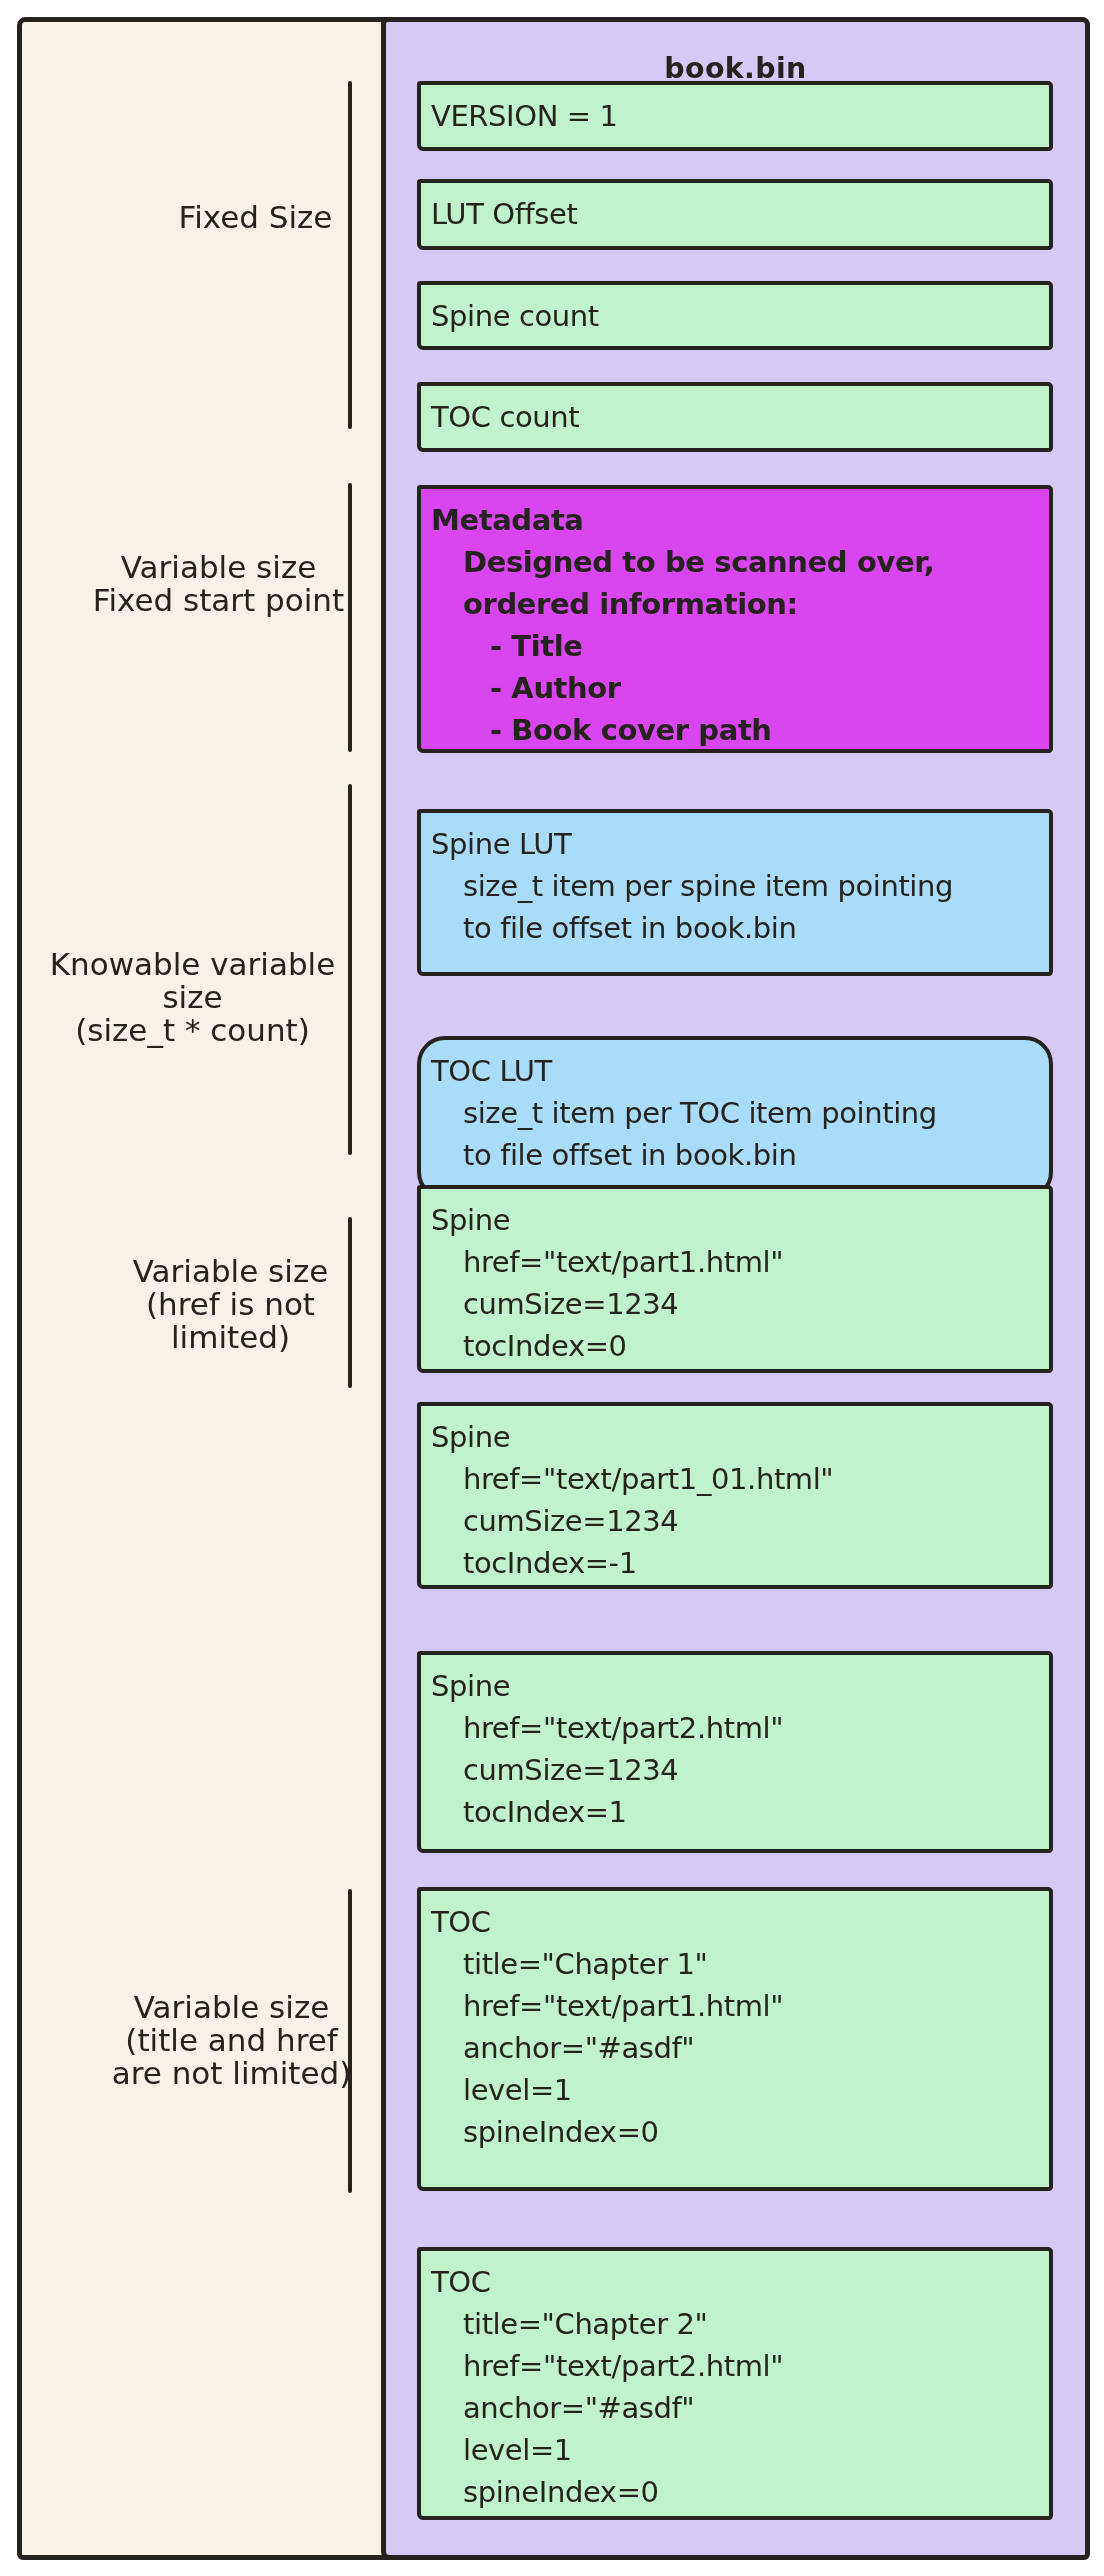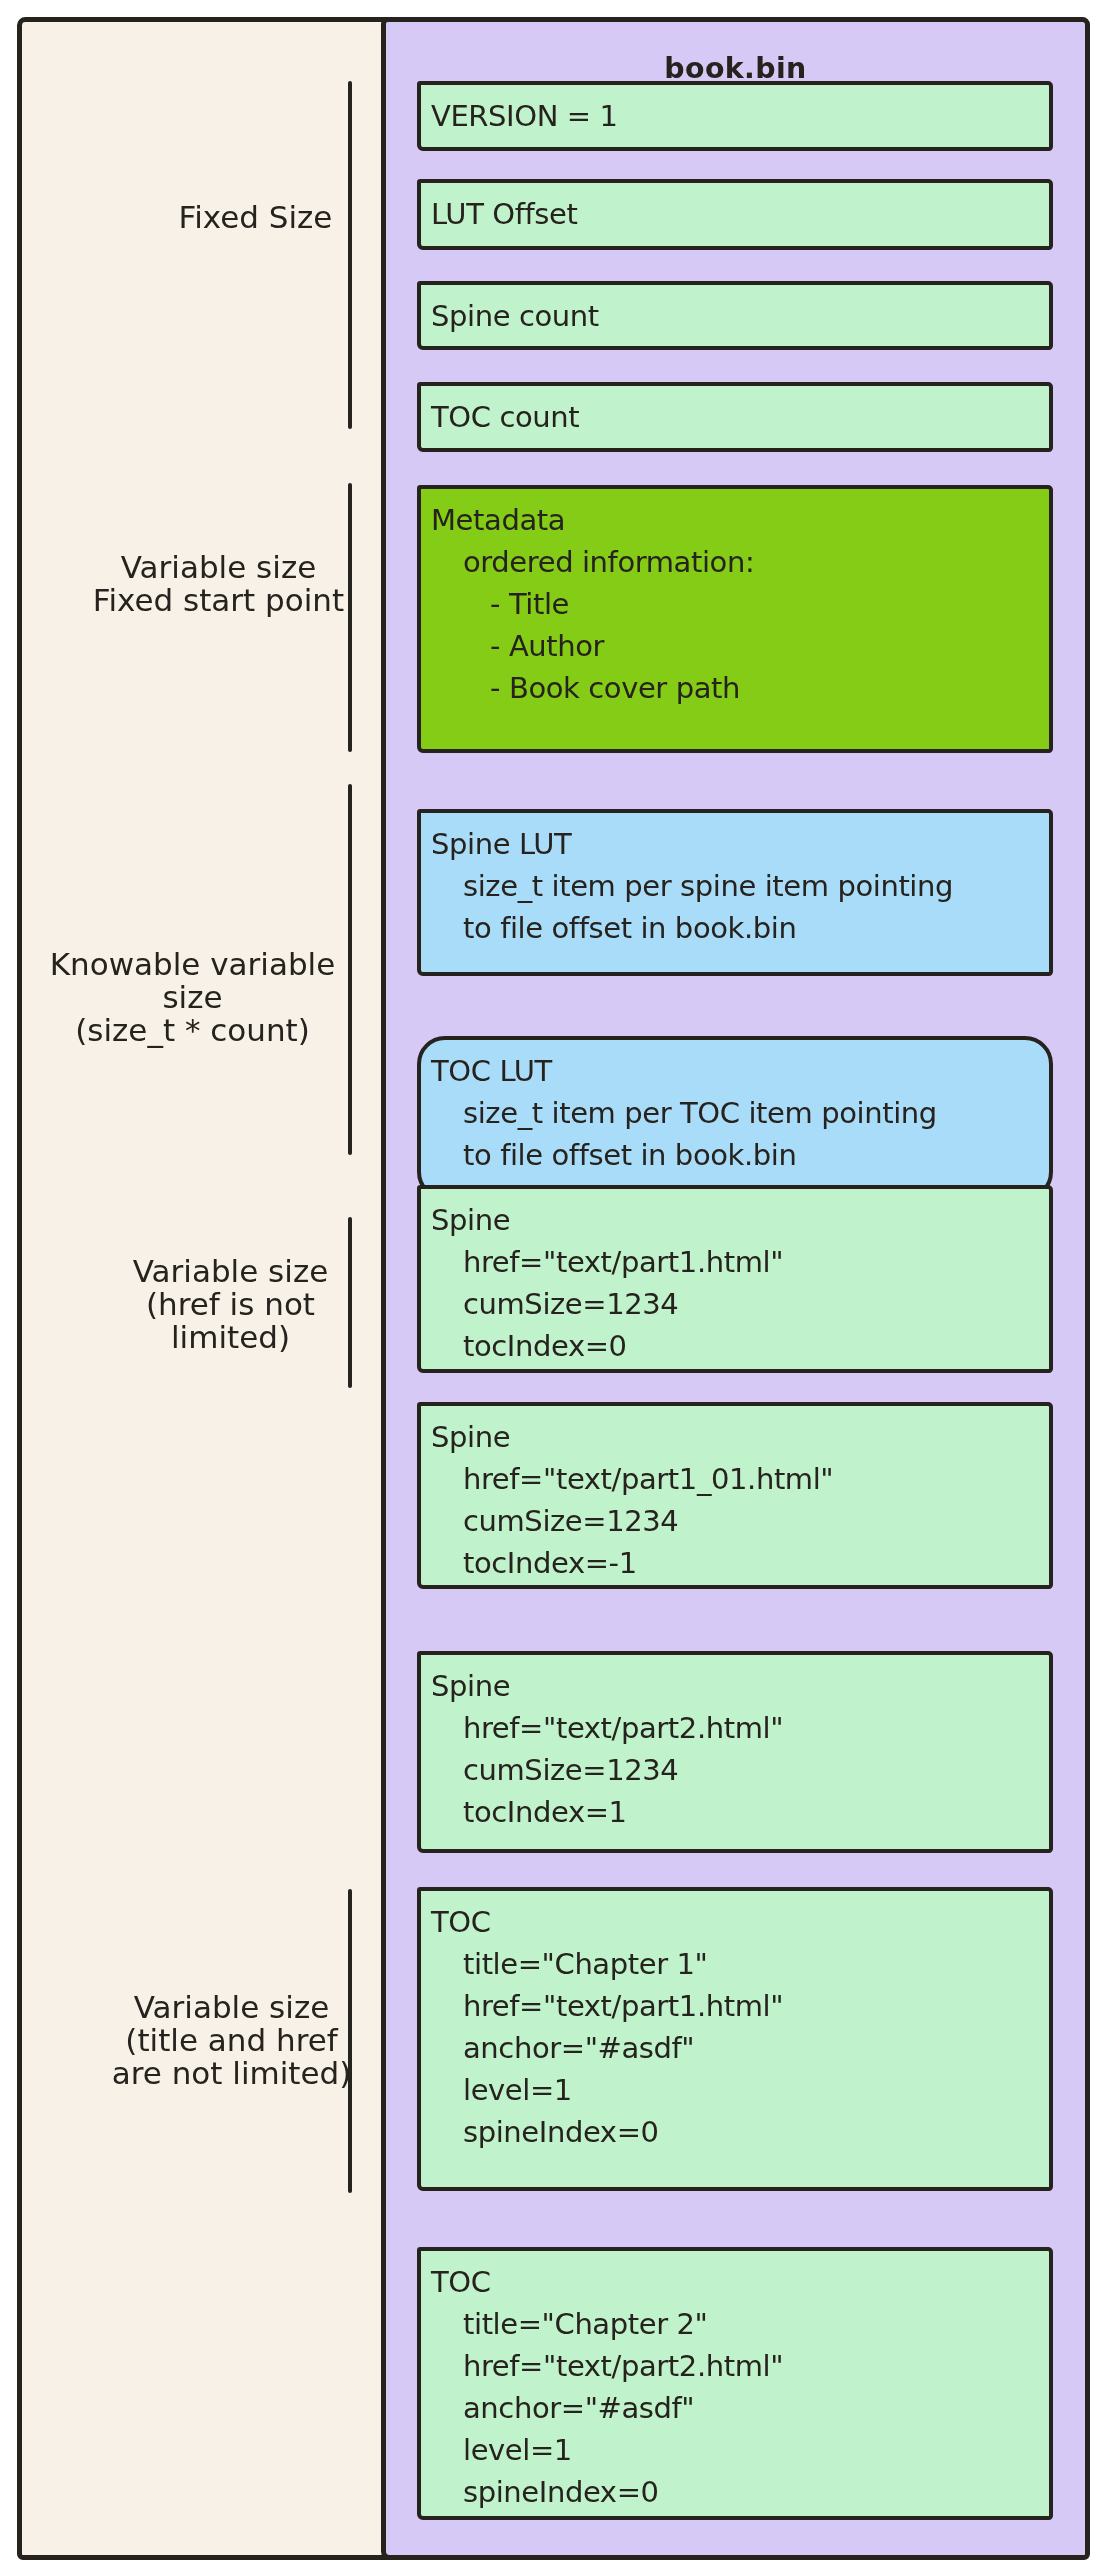--- a/index.html
+++ b/index.html
@@ -27,21 +27,21 @@
   
   .fmt-box{
     position:absolute;left:31px;width:636px;box-sizing:border-box;
     border:4.2px solid #26221e;border-radius:3.3px 5px 4.2px 5.9px;
     padding-top:10px;overflow:visible;
   }
   .fmt-box .ln{
     line-height:42px;font-size:29px;letter-spacing:-0.4px;white-space:pre;
   }
   .green {background:#c0f2cb;}
-  .yellow{background:#84cc16;}
+  .yellow{background:#d946ef;font-weight:bold;}
   .blue  {background:#a9dcf8;}
   .i0{padding-left:10px;}
   .i1{padding-left:42px;}
   .i2{padding-left:69px;}
   
   .size-label{
     position:absolute;width:335px;text-align:center;
     font-size:31px;line-height:33px;white-space:pre-line;
   }
   
@@ -86,20 +86,21 @@
   <div class="fmt-box green" style="top:259px;height:69px;">
     <div class="ln i0">Spine count</div>
   </div>
 
   <div class="fmt-box green" style="top:360px;height:70px;">
     <div class="ln i0">TOC count</div>
   </div>
 
   <div class="fmt-box yellow" style="top:463px;height:268px;">
     <div class="ln i0">Metadata</div>
+    <div class="ln i1">Designed to be scanned over,</div>
     <div class="ln i1">ordered information:</div>
     <div class="ln i2">- Title</div>
     <div class="ln i2">- Author</div>
     <div class="ln i2">- Book cover path</div>
   </div>
 
   <div class="fmt-box blue" style="top:764px;height:167px;margin-top:23px;">
     <div class="ln i0">Spine LUT</div>
     <div class="ln i1">size_t item per spine item pointing</div>
     <div class="ln i1">to file offset in book.bin</div>

